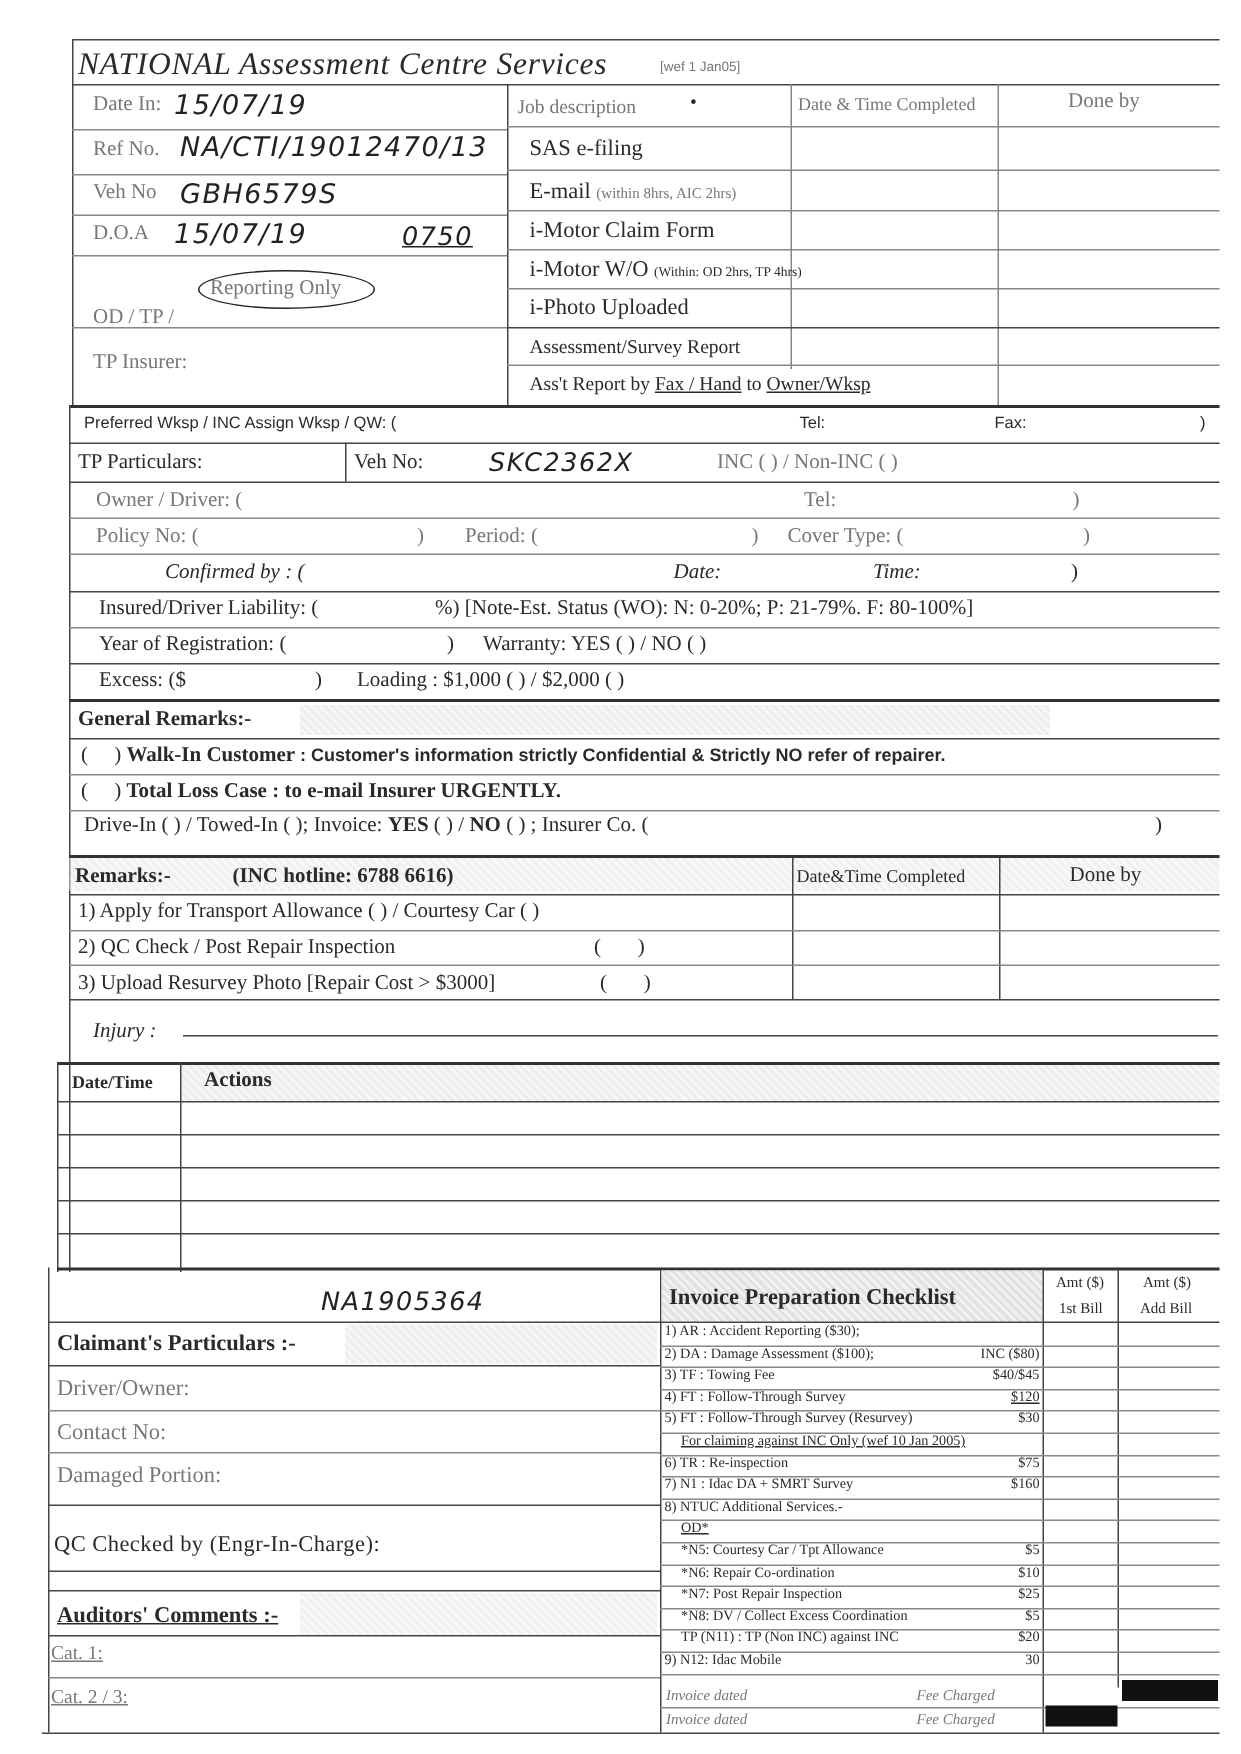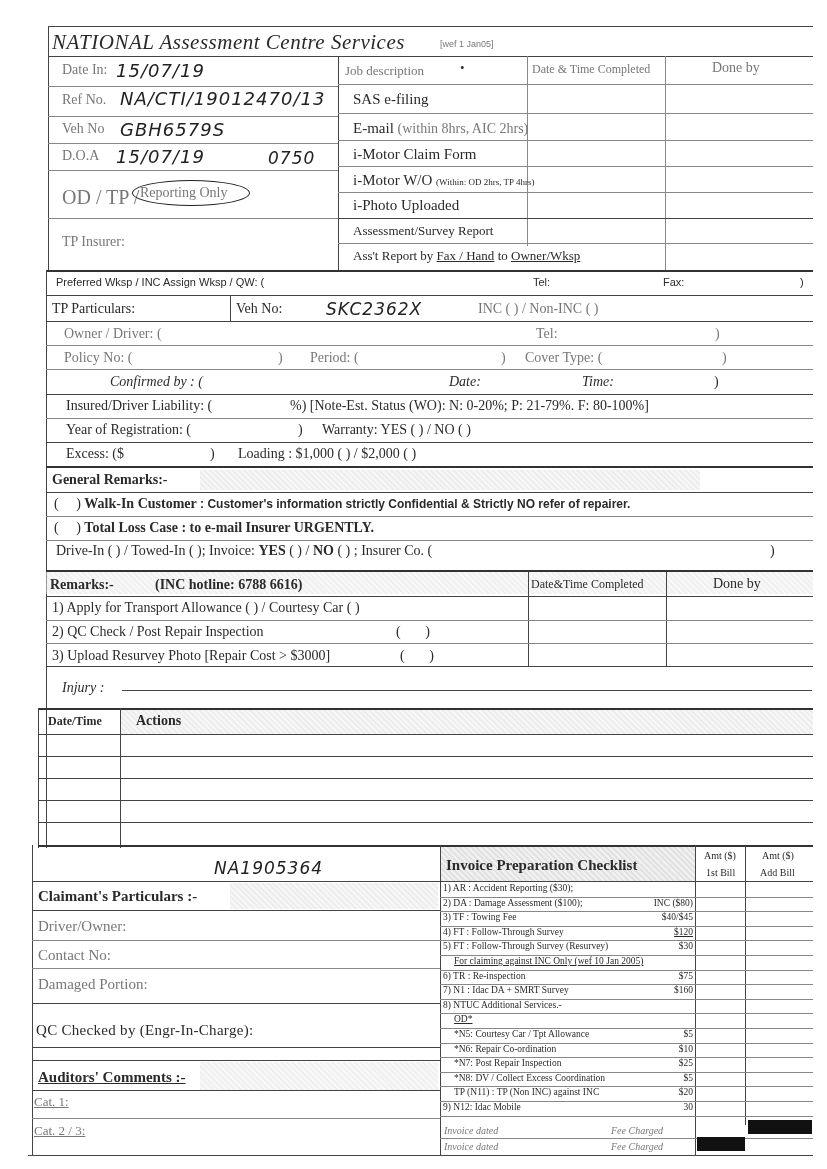--- a/index.html
+++ b/index.html
@@ -36,38 +36,38 @@
 <div class="t hand" style="left:116px;top:60px;font-size:18px;">15/07/19</div>
 <div class="hline light" style="left:48px;top:86px;width:290px;"></div>
 <div class="t faint" style="left:62px;top:92px;font-size:14px;">Ref No.</div>
 <div class="t hand" style="left:120px;top:88px;font-size:18px;">NA/CTI/19012470/13</div>
 <div class="hline light" style="left:48px;top:116px;width:290px;"></div>
 <div class="t faint" style="left:62px;top:121px;font-size:14px;">Veh No</div>
 <div class="t hand" style="left:120px;top:119px;font-size:18px;">GBH6579S</div>
 <div class="hline light" style="left:48px;top:143px;width:290px;"></div>
 <div class="t faint" style="left:62px;top:148px;font-size:14px;">D.O.A</div>
 <div class="t hand" style="left:116px;top:146px;font-size:18px;">15/07/19</div>
-<div class="t hand" style="left:268px;top:148px;font-size:17px;">0750</div>
+<div class="t hand" style="left:268px;top:148px;font-size:17px;text-decoration:underline;">0750</div>
 <div class="hline light" style="left:48px;top:170px;width:290px;"></div>
-<div class="t faint" style="left:62px;top:186px;font-size:20px;">OD / TP /</div>
+<div class="t faint" style="left:62px;top:204px;font-size:14px;">OD / TP /</div>
 <div class="oval" style="left:132px;top:180px;width:118px;height:26px;"></div>
 <div class="t faint" style="left:140px;top:185px;font-size:14px;">Reporting Only</div>
 <div class="hline light" style="left:48px;top:218px;width:290px;"></div>
 <div class="t faint" style="left:62px;top:234px;font-size:14px;">TP Insurer:</div>
 
 <div class="vline light" style="left:527px;top:56px;height:190px;"></div>
 <div class="vline light" style="left:665px;top:56px;height:214px;"></div>
 <div class="t faint" style="left:345px;top:63px;font-size:13px;">Job description</div>
 <div class="t" style="left:460px;top:60px;font-size:13px;">•</div>
 <div class="t faint" style="left:532px;top:62px;font-size:12px;">Date &amp; Time Completed</div>
 <div class="t faint" style="left:712px;top:60px;font-size:14px;">Done by</div>
 <div class="hline light" style="left:338px;top:84px;width:475px;"></div>
 <div class="t" style="left:353px;top:91px;font-size:15px;">SAS e-filing</div>
 <div class="hline light" style="left:338px;top:113px;width:475px;"></div>
-<div class="t" style="left:353px;top:120px;font-size:15px;"><span>E-mail</span> <span class="faint" style="font-size:14px;text-align:right;">(within 8hrs, AIC 2hrs)</span></div>
+<div class="t" style="left:353px;top:120px;font-size:15px;"><span>E-mail</span> <span class="faint" style="font-size:10px;text-align:right;">(within 8hrs, AIC 2hrs)</span></div>
 <div class="hline light" style="left:338px;top:140px;width:475px;"></div>
 <div class="t" style="left:353px;top:146px;font-size:15px;">i-Motor Claim Form</div>
 <div class="hline light" style="left:338px;top:166px;width:475px;"></div>
 <div class="t" style="left:353px;top:172px;font-size:15px;"><span>i-Motor W/O</span> <span style="font-size:9px;">(Within: OD 2hrs, TP 4hrs)</span></div>
 <div class="hline light" style="left:338px;top:192px;width:475px;"></div>
 <div class="t" style="left:353px;top:197px;font-size:15px;">i-Photo Uploaded</div>
 <div class="hline" style="left:338px;top:218px;width:475px;"></div>
 <div class="t" style="left:353px;top:223px;font-size:13px;">Assessment/Survey Report</div>
 <div class="hline light" style="left:338px;top:243px;width:475px;"></div>
 <div class="t" style="left:353px;top:248px;font-size:13px;"><span>Ass't Report by </span><span class="u">Fax / Hand</span><span> to </span><span class="u">Owner/Wksp</span></div>

